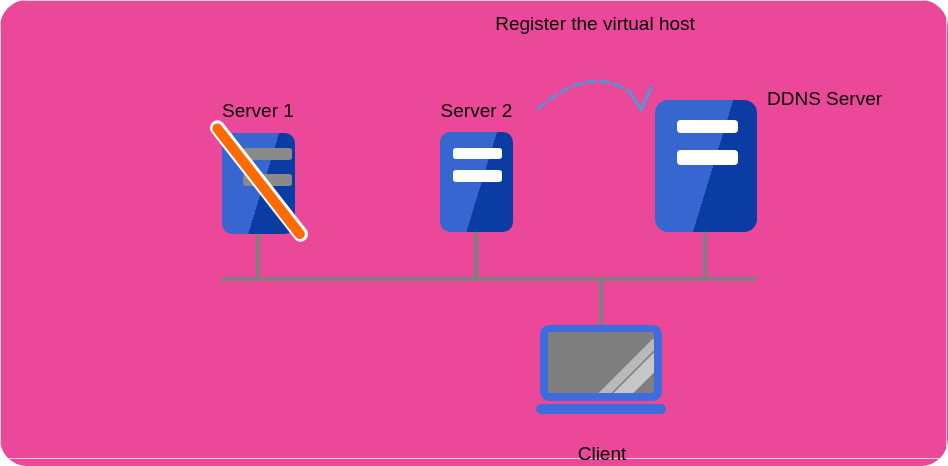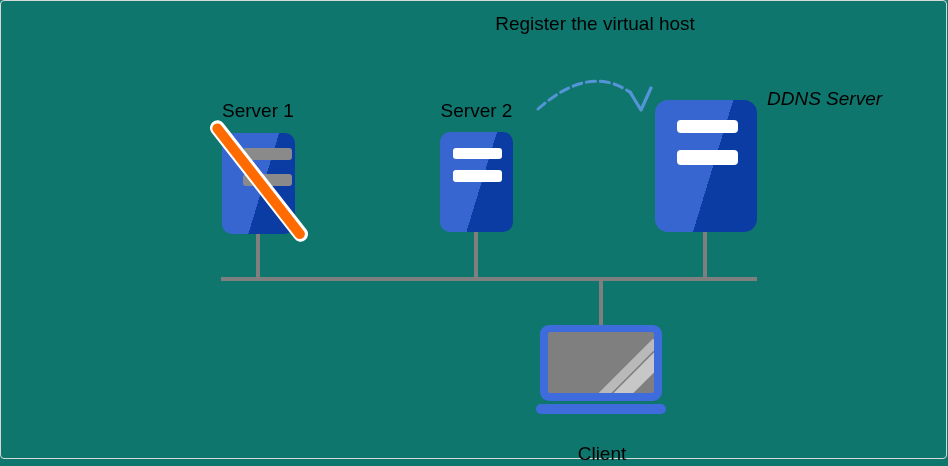--- a/index.html
+++ b/index.html
@@ -2,37 +2,38 @@
 <html><head>
 <meta charset="utf-8">
 <style>
   html,body{margin:0;padding:0;background:#fff;}
   #canvas{
     position:relative;
     width:948px;height:466px;
     font-family:"Liberation Sans", sans-serif;
     color:#000;
     overflow:hidden;
-    background:#0f766e;
+    background:#ec4899;
+    border-radius:27px;
   }
   .frame{
     position:absolute;left:0;top:0;
     width:945px;height:457px;
     border:1px solid #d8d8d8;border-radius:4px;
   }
   .title{
     position:absolute;left:420px;top:11px;width:350px;
     text-align:center;font-size:19px;line-height:26px;
   }
   .node-label{
     position:absolute;font-size:19px;line-height:22px;white-space:nowrap;
   }
   .lbl-server1{left:222px;top:100px;width:73px;text-align:left;}
   .lbl-server2{left:440px;top:100px;width:73px;text-align:center;}
-  .lbl-ddns{left:767px;top:88px;font-style:italic;}
+  .lbl-ddns{left:767px;top:88px;}
   .lbl-client{left:552px;top:443px;width:100px;text-align:center;}
 
   
   .server{
     position:absolute;border-radius:10px;
     background:linear-gradient(107deg,#3766d1 0%,#3766d1 55%,#0b3ca3 55%);
   }
   .srv1{left:222px;top:133px;width:73px;height:101px;}
   .srv2{left:440px;top:132px;width:73px;height:100px;}
   .ddns{left:655px;top:100px;width:102px;height:132px;border-radius:13px;}

